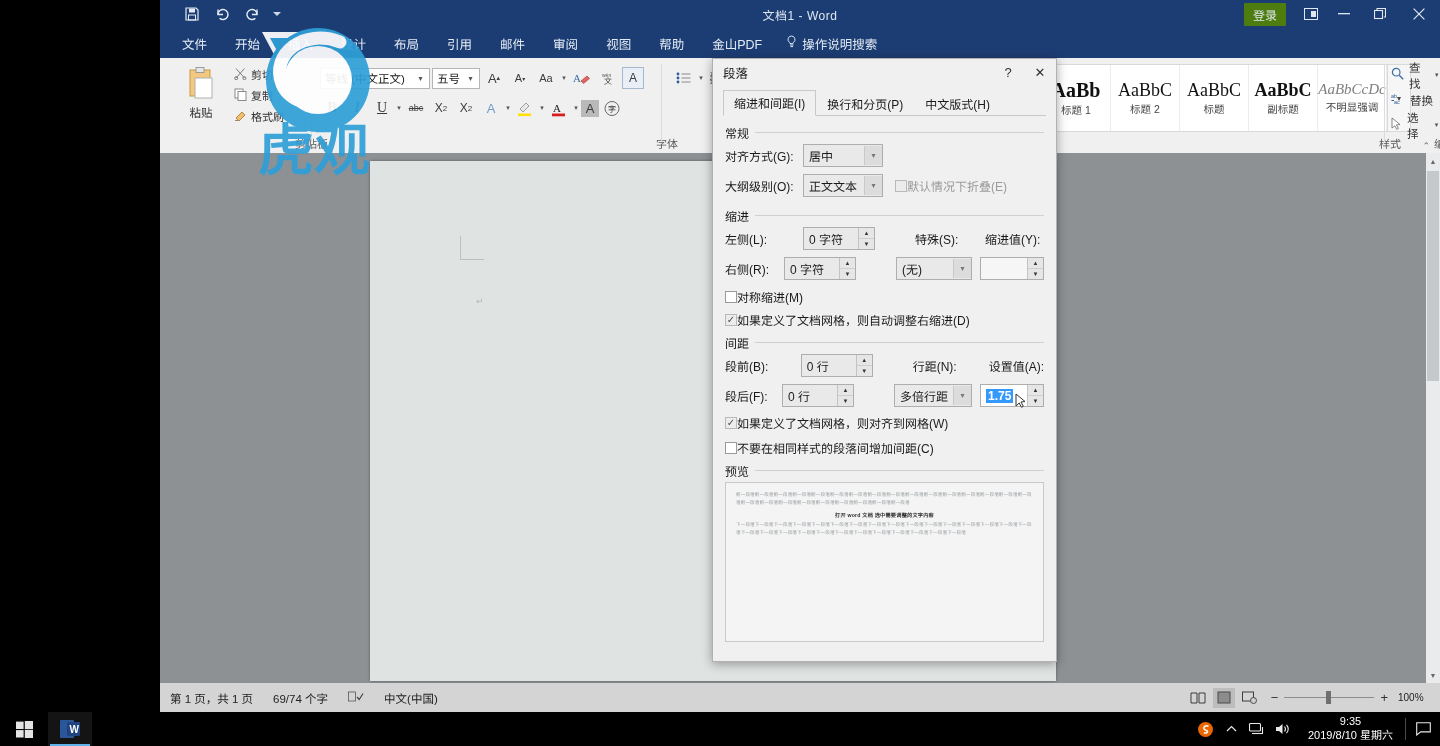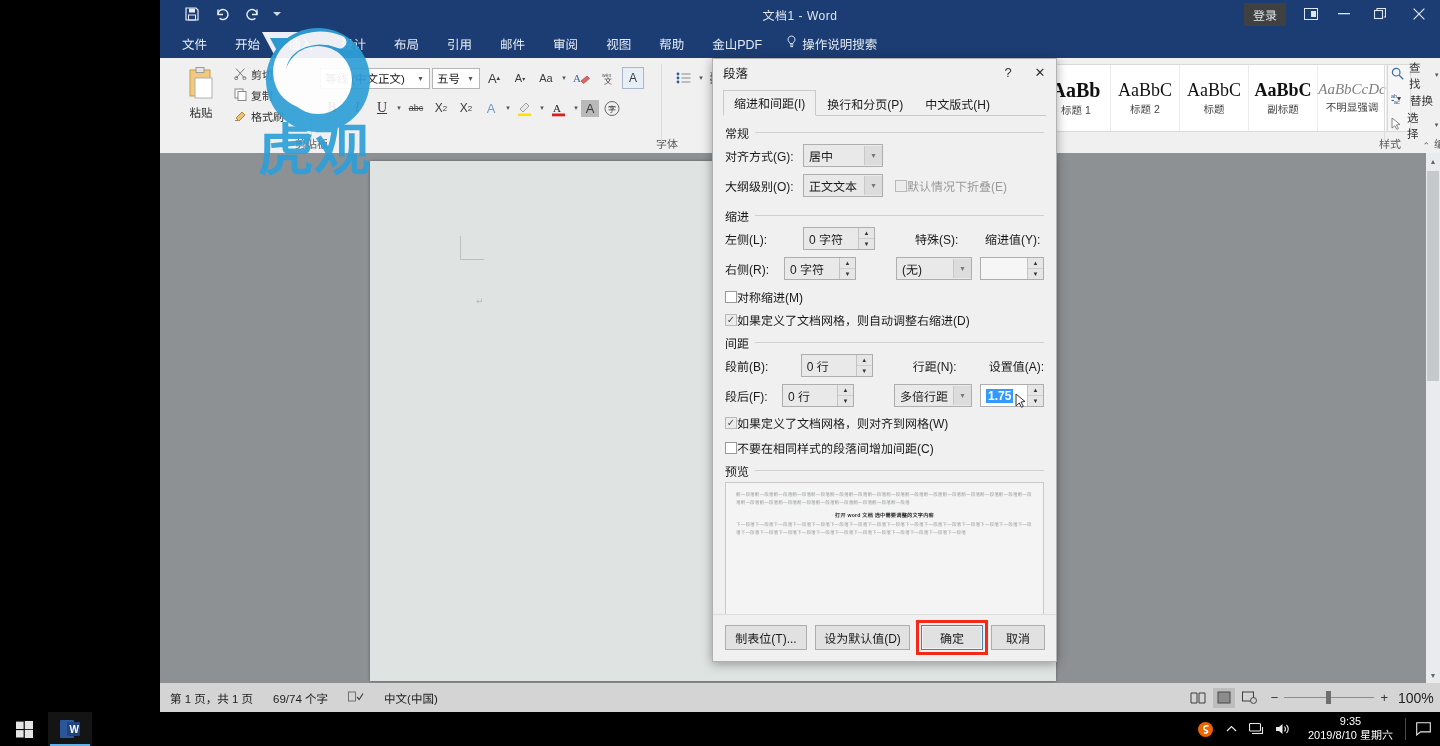--- a/index.html
+++ b/index.html
@@ -33,21 +33,21 @@
   .title-text {
     position: absolute; left: 0; right: 0; top: 0; height: 28px;
     display: flex; align-items: center; justify-content: center;
     color: #dfe7f0; font-size: 12px; letter-spacing: .5px;
     pointer-events: none;
   }
   .title-right {
     position: absolute; right: 0; top: 0; height: 28px; display: flex; align-items: center;
   }
   .signin {
-    color: #dfe7f0; font-size: 12px; background: #404040;
+    color: #dfe7f0; font-size: 12px; background: #4d7c0f;
     padding: 3px 9px; margin-right: 10px; border-radius: 1px;
   }
   .winbtn {
     width: 36px; height: 28px; display: flex; align-items: center; justify-content: center;
     color: #dfe7f0; font-size: 13px;
   }
   .winbtn.ribbon-opt { width: 30px; }
   .winbtn.close { width: 42px; }
 
   
@@ -178,21 +178,21 @@
   .view-btn {
     width: 22px; height: 20px; display: flex; align-items: center; justify-content: center;
     color: #3c3c3c;
   }
   .view-btn.active { background: #bdbdbd; }
   .zoom-slider { display: flex; align-items: center; gap: 6px; margin: 0 6px; }
   .zoom-track { width: 90px; height: 1px; background: #8d8d8d; position: relative; }
   .zoom-thumb {
     position: absolute; left: 42px; top: -6px; width: 5px; height: 13px; background: #6f6f6f;
   }
-  .zoom-pct { font-size: 14px; width: 34px; text-align: right; }
+  .zoom-pct { font-size: 10px; width: 34px; }
 
   
   .dialog {
     position: absolute; left: 552px; top: 58px; width: 343px; height: 602px;
     background: #f0f0f0; border: 1px solid #b1b1b1;
     box-shadow: 0 2px 10px rgba(0,0,0,.35);
     font-size: 12px; color: #1a1a1a;
   }
   .dlg-title {
     height: 26px; display: flex; align-items: center;
@@ -813,27 +813,20 @@
           <div class="section-rule"></div>
           <span class="lbl">预览</span>
         </div>
         <div class="preview-box">
           <div class="pv-line">前一段落前一段落前一段落前一段落前一段落前一段落前一段落前一段落前一段落前一段落前一段落前一段落前一段落前一段落前一段落前一段落前一段落前一段落前一段落前一段落前一段落前一段落前一段落前一段落前一段落</div>
           <div class="pv-main">打开 word 文档  选中需要调整的文字内容</div>
           <div class="pv-line">下一段落下一段落下一段落下一段落下一段落下一段落下一段落下一段落下一段落下一段落下一段落下一段落下一段落下一段落下一段落下一段落下一段落下一段落下一段落下一段落下一段落下一段落下一段落下一段落下一段落下一段落下一段落下一段落</div>
         </div>
       </div>
 
-      <div class="dlg-footer">
-        <div class="dbtn" style="left:12px; top:10px; width:82px;">制表位(T)...</div>
-        <div class="dbtn" style="left:102px; top:10px; width:95px;">设为默认值(D)</div>
-        <div class="dbtn primary" style="left:208px; top:10px; width:62px;">确定</div>
-        <div class="dbtn" style="left:278px; top:10px; width:54px;">取消</div>
-        <div class="ok-highlight" style="left:203px; top:5px; width:72px; height:35px;"></div>
-      </div>
 
       <div class="cursor-arrow" style="left:302px; top:334px;">
         <svg width="12" height="18" viewBox="0 0 12 18">
             <path d="M1 1l9 7.5-4 .5 2.3 4.3-1.8 1-2.3-4.3L1 13z" fill="#ffffff" stroke="#333" stroke-width="1"></path>
           </svg>
       </div>
     </div>
 
   </div>
 

